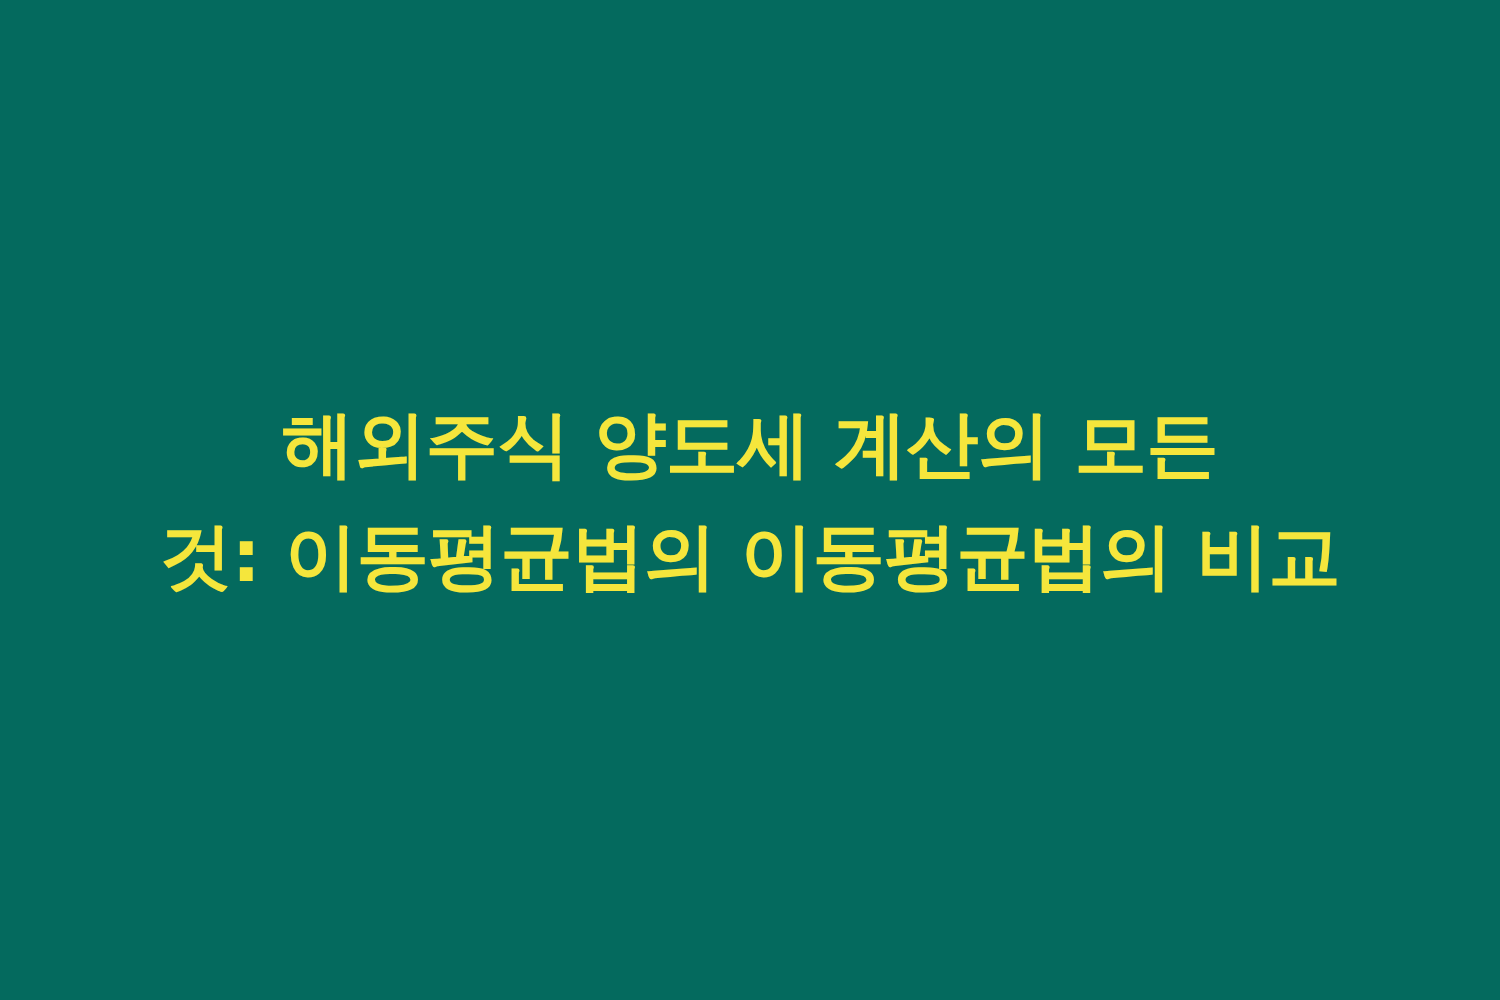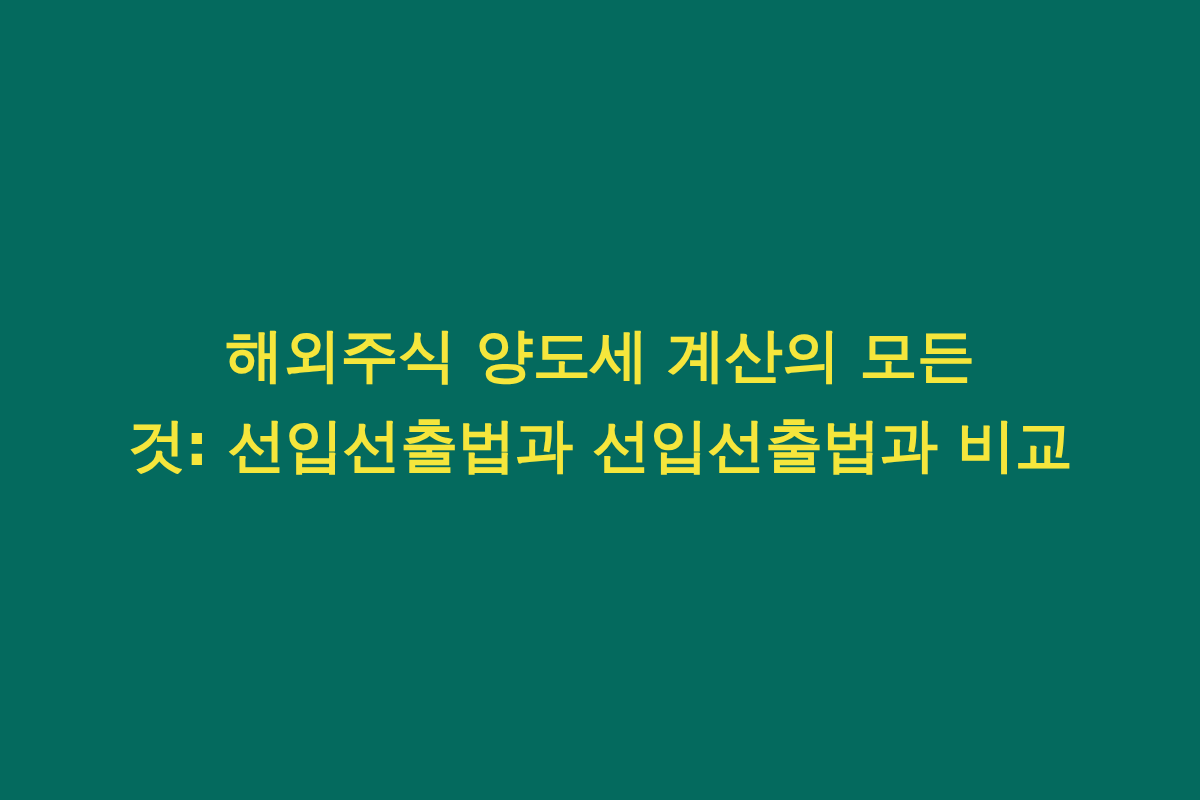--- a/index.html
+++ b/index.html
@@ -45,15 +45,15 @@
     white-space: pre-wrap;
     text-rendering: optimizeLegibility;
   }
 </style>
 </head>
 <body>
 
 <div id="banner" style="background: rgb(4, 106, 94);">
   <div id="title-block">
     <h1 id="banner-title" style="color: rgb(245, 230, 60);">해외주식 양도세 계산의 모든
-것: 선입선출법과 선입선출법과 비교</h1>
+것: 이동평균법의 이동평균법의 비교</h1>
   </div>
 </div>
 
 </body></html>

